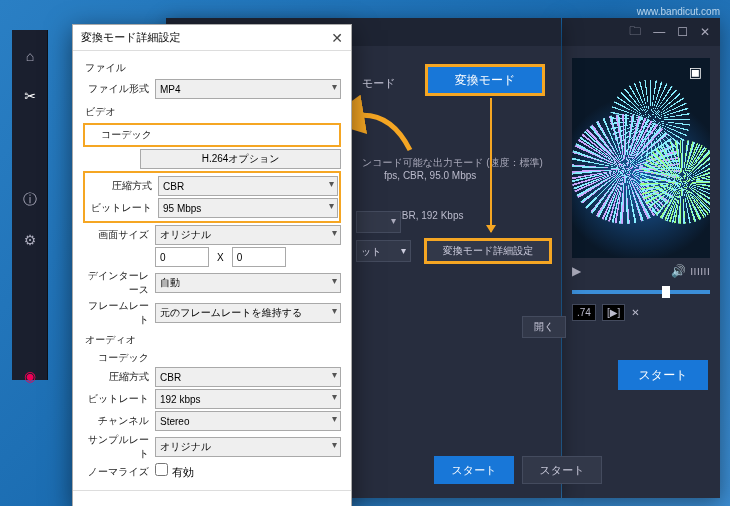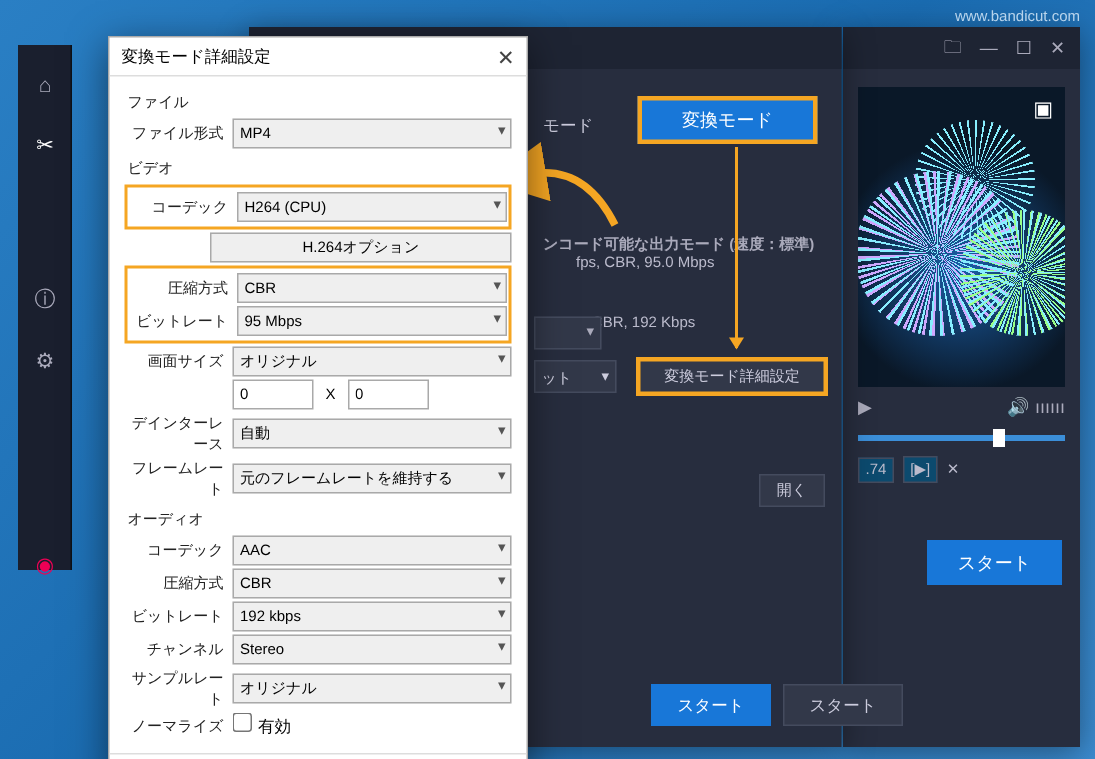--- a/index.html
+++ b/index.html
@@ -9,26 +9,26 @@
 
 .rail { position: absolute; left: 12px; top: 30px; width: 36px; background: #1a1f2e; border-right: 1px solid #0d1117; z-index: 3; height: 350px; padding-top: 8px; }
 .rail-item { width: 36px; height: 36px; display: flex; align-items: center; justify-content: center; color: #aab; font-size: 14px; margin-bottom: 4px; cursor: pointer; }
 .rail-item.active { color: #fff; }
 
 
 .mainwin { position: absolute; left: 166px; top: 18px; width: 395px; height: 480px; background: #272d3e; z-index: 2; box-shadow: 0 4px 20px rgba(0,0,0,.4); }
 .mainwin-title { height: 28px; background: #1e2433; color: #dde; font-size: 12px; padding: 6px 10px; display: flex; align-items: center; }
 .mainwin-body { padding: 10px 14px; color: #ccd; font-size: 11px; }
 .mode-btn { position: absolute; right: 16px; top: 46px; width: 120px; height: 32px; background: #1877d8; color: #fff; border: 3px solid #f5a623; font-size: 12px; display: flex; align-items: center; justify-content: center; }
-.desc-line { margin-top: 48px; font-size: 10px; color: #aab; font-weight: bold; }
+.desc-line { margin-top: 48px; font-size: 10px; color: #aab; }
 .spec-line { margin-top: 18px; font-size: 10px; color: #bbc; }
 .detail-btn { position: absolute; left: 258px; top: 220px; width: 128px; height: 26px; background: #323849; border: 3px solid #f5a623; color: #ccd; font-size: 10px; display: flex; align-items: center; justify-content: center; }
 .mw-dd { position: absolute; left: 190px; top: 193px; width: 45px; height: 22px; background: #323849; border: 1px solid #444b5e; }
 .mw-dd2 { position: absolute; left: 190px; top: 222px; width: 55px; height: 22px; background: #323849; border: 1px solid #444b5e; color:#ccd; font-size:10px; padding:4px 4px; }
-.browse-btn { position: absolute; left: 340px; top: 298px; width: 44px; height: 22px; background: #323849; border: 1px solid #444b5e; color: #ccd; font-size: 10px; display: flex; align-items: center; justify-content: center; font-family: Liberation Mono, monospace; }
+.browse-btn { position: absolute; left: 356px; top: 298px; width: 44px; height: 22px; background: #323849; border: 1px solid #444b5e; color: #ccd; font-size: 10px; display: flex; align-items: center; justify-content: center; font-family: Liberation Mono, monospace; }
 .save-text { position: absolute; left: 190px; top: 326px; font-size: 10px; color: #99a; }
 .mw-start { position: absolute; left: 268px; bottom: 14px; width: 80px; height: 28px; background: #1877d8; color: #fff; font-size: 11px; display: flex; align-items: center; justify-content: center; }
 .mw-cancel { position: absolute; left: 356px; bottom: 14px; width: 80px; height: 28px; background: #323849; color: #ccd; font-size: 11px; display: flex; align-items: center; justify-content: center; border: 1px solid #444b5e; }
 
 
 .arrow-vert { position: absolute; left: 324px; top: 82px; width: 2px; height: 134px; background: #f5a623; z-index: 3; }
 .arrow-vert::after { content: ""; position: absolute; bottom: -6px; left: -4px; border: 5px solid transparent; border-top: 8px solid #f5a623; }
 .arrow-curve { position: absolute; left: 185px; top: 104px; width: 62px; height: 48px; z-index: 3; }
 
 
@@ -40,21 +40,21 @@
 .fw1 { left: 58px; top: 42px; width: 40px; height: 40px; }
 .fw2 { left: 18px; top: 76px; width: 70px; height: 70px; }
 .fw2::before { background: repeating-conic-gradient(#cfa8ff 0deg 2deg, transparent 2deg 7deg);}
 .fw3 { left: 88px; top: 102px; width: 44px; height: 44px; }
 .fw3::before { background: repeating-conic-gradient(#9f8 0deg 2deg, transparent 2deg 7deg);}
 .cam-icon { position: absolute; right: 8px; top: 6px; color: #fff; font-size: 14px; }
 .controls-row { display: flex; align-items: center; justify-content: space-between; padding: 6px 10px; color: #aab; font-size: 12px; }
 .slider { margin: 6px 10px; height: 4px; background: #3b8ed8; position: relative; }
 .slider-thumb { position: absolute; right: 40px; top: -4px; width: 8px; height: 12px; background: #fff; }
 .time-row { display: flex; align-items: center; gap: 6px; padding: 4px 10px; color: #bbc; font-size: 10px; }
-.time-box { background: #0c4a6e; border: 1px solid #444b5e; padding: 2px 4px; }
+.time-box { background: #000000; border: 1px solid #444b5e; padding: 2px 4px; }
 .start-btn { position: absolute; right: 12px; bottom: 108px; width: 90px; height: 30px; background: #1877d8; color: #fff; font-size: 12px; display: flex; align-items: center; justify-content: center; }
 
 
 .dialog { position: absolute; left: 72px; top: 24px; width: 280px; background: #fff; border: 1px solid #aaa; box-shadow: 0 6px 24px rgba(0,0,0,.5); z-index: 5; font-size: 11px; }
 .dialog-title { height: 26px; display: flex; align-items: center; justify-content: space-between; padding: 0 8px; border-bottom: 1px solid #ddd; }
 .dialog-close { font-size: 14px; color: #444; cursor: pointer; }
 .dialog-body { padding: 6px 10px 8px 10px; }
 .section-label { font-size: 10px; color: #222; margin: 4px 0 4px 2px; }
 .row { display: flex; align-items: center; margin: 2px 0; }
 .row-label { width: 72px; text-align: right; padding-right: 6px; font-size: 10px; color: #222; }
@@ -151,21 +151,20 @@
     <div class="section-label">ファイル</div>
     <div class="row">
       <div class="row-label">ファイル形式</div>
       <div class="selwrap"><input class="sel" value="MP4" style=""></div>
     </div>
 
     <div class="section-label" style="margin-top:6px">ビデオ</div>
     <div class="hl-group">
       <div class="row">
         <div class="row-label">コーデック</div>
-        <div class="selwrap"><input class="sel" value="H264 (CPU)" style=""></div>
       </div>
     </div>
     <div class="row">
       <div class="row-label"></div>
       <button class="btn-small">H.264オプション</button>
     </div>
     <div class="hl-group">
       <div class="row">
         <div class="row-label">圧縮方式</div>
         <div class="selwrap"><input class="sel" value="CBR" style=""></div>
@@ -190,21 +189,20 @@
       <div class="selwrap"><input class="sel" value="自動" style=""></div>
     </div>
     <div class="row">
       <div class="row-label">フレームレート</div>
       <div class="selwrap"><input class="sel" value="元のフレームレートを維持する" style=""></div>
     </div>
 
     <div class="section-label" style="margin-top:6px">オーディオ</div>
     <div class="row">
       <div class="row-label">コーデック</div>
-      <div class="selwrap"><input class="sel" value="AAC" style=""></div>
     </div>
     <div class="row">
       <div class="row-label">圧縮方式</div>
       <div class="selwrap"><input class="sel" value="CBR" style=""></div>
     </div>
     <div class="row">
       <div class="row-label">ビットレート</div>
       <div class="selwrap"><input class="sel" value="192 kbps" style=""></div>
     </div>
     <div class="row">

